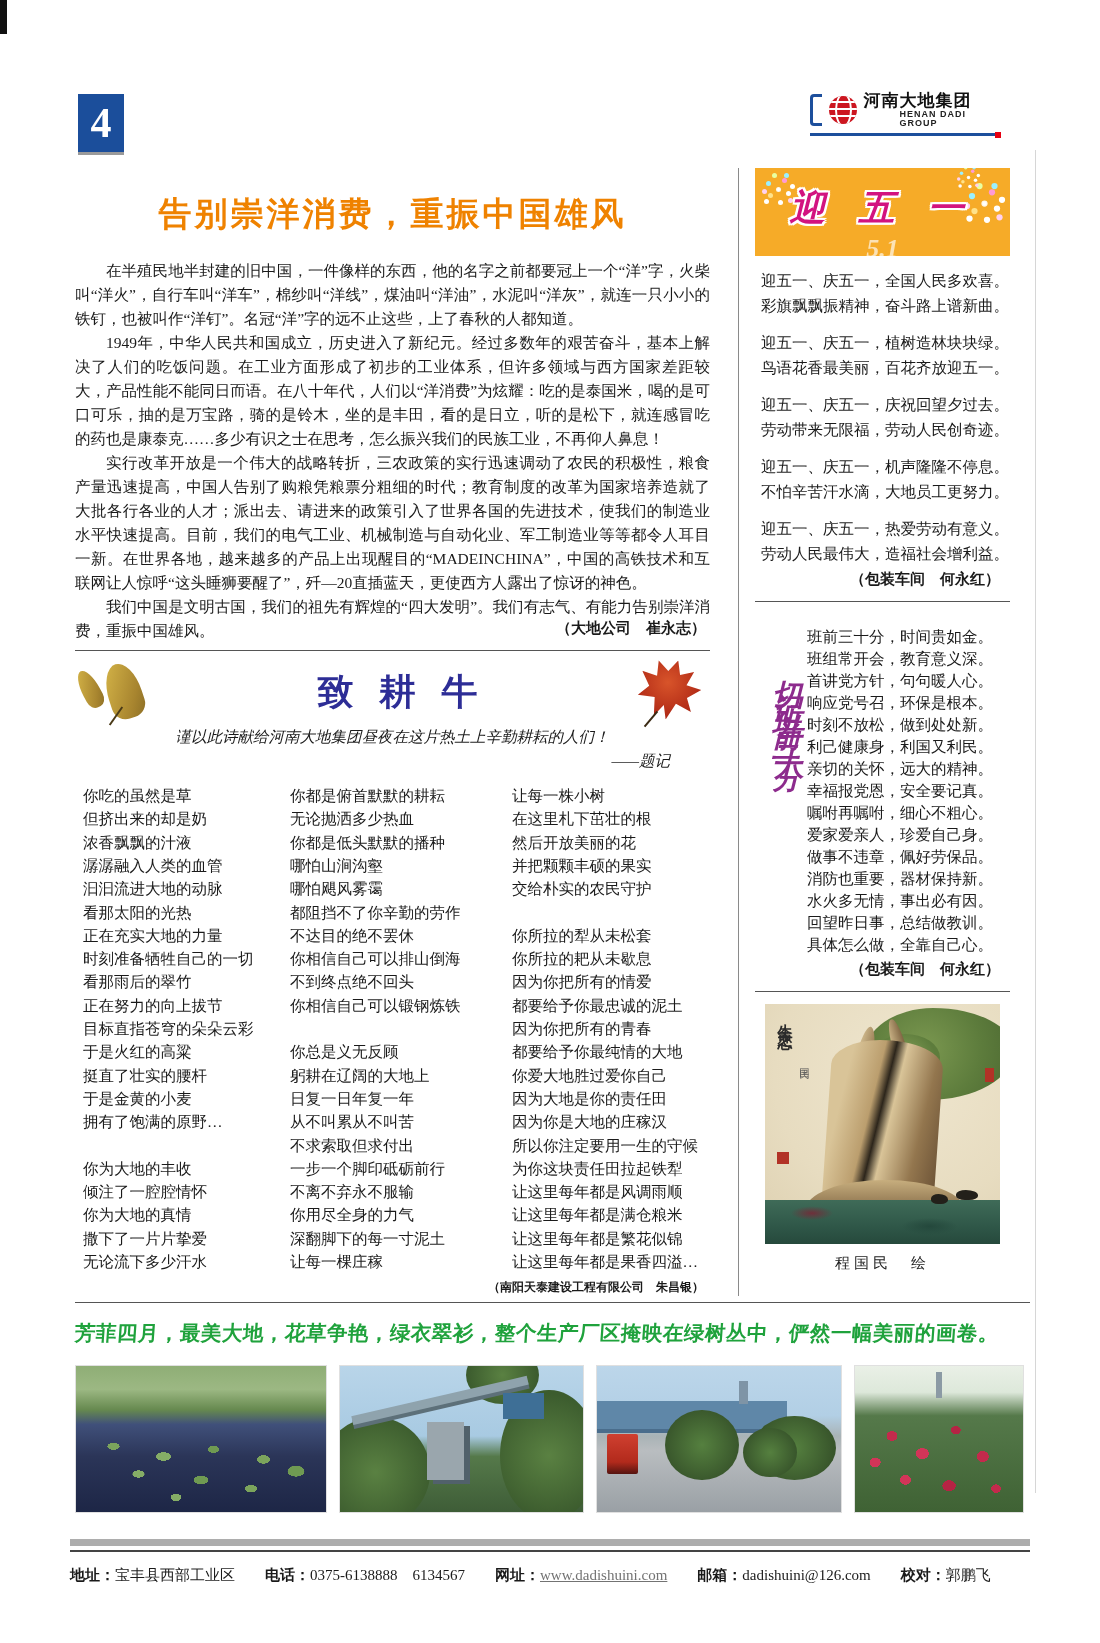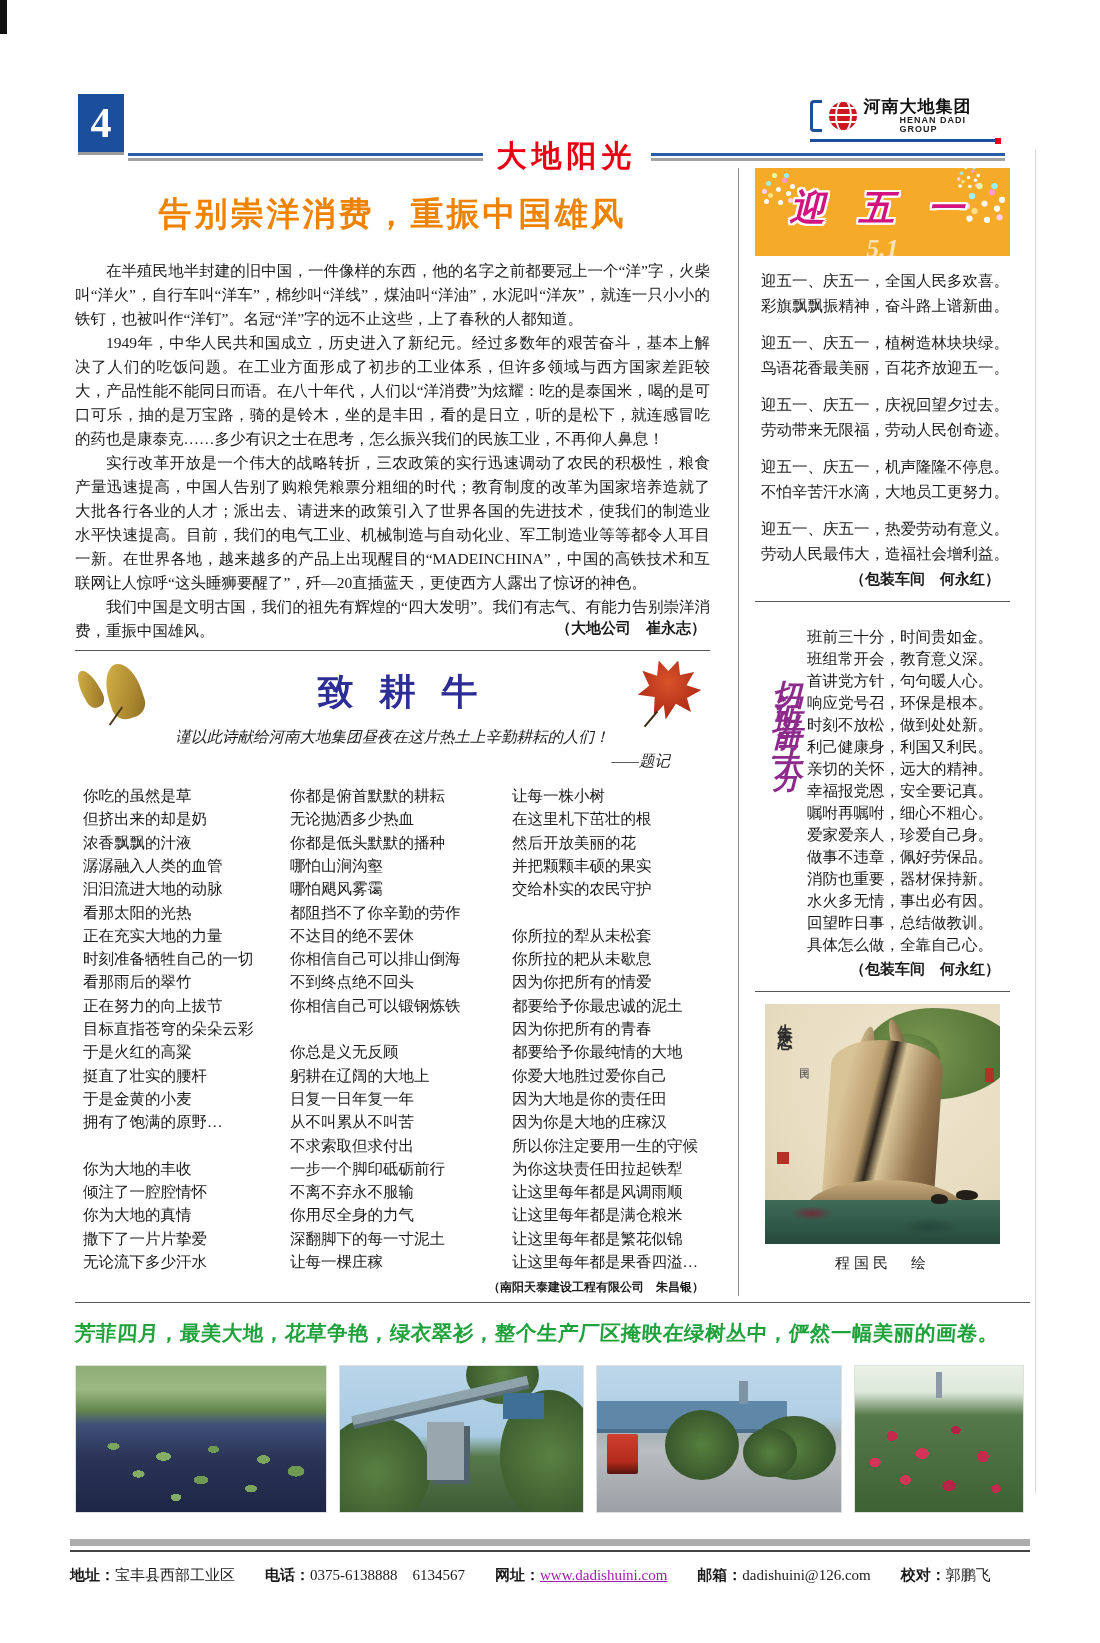--- a/index.html
+++ b/index.html
@@ -7,21 +7,21 @@
         font-family:"Liberation Serif", serif;color:#1a1a1a;}
   
   .corner-mark{position:absolute;left:0;top:0;width:7px;height:34px;background:#111;}
   .page-edge{position:absolute;right:64px;top:150px;bottom:150px;width:1px;background:#d6d6d6;}
   .pagenum-box{position:absolute;left:78px;top:94px;width:46px;height:58px;background:#1b4e9b;
                border-bottom:3px solid #9a9a9a;display:flex;align-items:center;justify-content:center;}
   .pagenum-box span{color:#fff;font-size:42px;font-weight:bold;font-family:"Liberation Serif",serif;}
   .mast{position:absolute;left:128px;right:95px;top:136px;display:flex;align-items:center;gap:14px;}
   .mast-rule{flex:1;height:8px;box-sizing:border-box;border-top:3px solid #2a5caa;border-bottom:3px solid #a3a3a3;}
   .mast-title{font-family:"Liberation Sans",sans-serif;font-weight:bold;font-size:30px;color:#e60012;letter-spacing:5px;white-space:nowrap;}
-  .logo{position:absolute;right:100px;top:98px;width:190px;}
+  .logo{position:absolute;right:100px;top:92px;width:190px;}
   .logo-row{display:flex;align-items:center;gap:7px;}
   .logo-frame{width:9px;height:26px;border:3px solid #1d4f9c;border-right:none;border-radius:4px 0 0 4px;}
   .globe{width:28px;height:28px;border-radius:50%;background:#cc1620;position:relative;overflow:hidden;flex:none;}
   .globe::before{content:"";position:absolute;left:0;right:0;top:12px;height:2px;background:#fff;box-shadow:0 7px 0 #fff,0 -7px 0 #fff;}
   .globe::after{content:"";position:absolute;left:50%;top:-3px;bottom:-3px;width:13px;margin-left:-8px;border:2px solid #fff;border-radius:50%;}
   .logo-text{line-height:1.05;}
   .logo-cn{font-family:"Liberation Sans",sans-serif;font-weight:bold;font-size:17px;color:#111;letter-spacing:1px;white-space:nowrap;}
   .logo-en{font-family:"Liberation Sans",sans-serif;font-weight:bold;font-size:9px;color:#222;letter-spacing:1px;padding-left:36px;}
   .logo-underline{margin-top:4px;height:3px;background:#1d4f9c;position:relative;}
   .logo-underline::after{content:"";position:absolute;right:-1px;bottom:-2px;width:6px;height:6px;background:#e60012;}
@@ -161,37 +161,32 @@
       radial-gradient(8px 7px at 84% 84%, #c32a4c 60%, transparent 61%),
       radial-gradient(9px 8px at 12% 66%, #d23558 60%, transparent 61%),
       linear-gradient(180deg,#eaf0e7 0%,#dde8da 18%,#55794a 34%,#3f6234 100%);}
   .ph4 .stack{position:absolute;left:48%;top:4%;width:4%;height:18%;background:#8b9aa4;}
   
   .footer{margin:26px 70px 0;}
   .footer-bar{height:7px;background:#adadad;}
   .footer-line{border:none;border-top:2px solid #444;margin:4px 0 0;}
   .footer-text{display:flex;gap:30px;padding-top:14px;font-size:15px;white-space:nowrap;}
   .footer-text .lbl{font-weight:bold;font-family:"Liberation Sans",sans-serif;}
-  .weblink{color:#a21caf;text-decoration:underline;}
+  .weblink{color:#737373;text-decoration:underline;}
 </style>
 </head>
 <body>
 
 <div class="page">
 
   <div class="corner-mark"></div>
   <div class="page-edge"></div>
 
   <div class="pagenum-box">
     <span>4</span>
-  </div>
-  <div class="mast">
-    <div class="mast-rule"></div>
-    <div class="mast-title">大地阳光</div>
-    <div class="mast-rule"></div>
   </div>
   <div class="logo">
     <div class="logo-row">
       <div class="logo-frame"></div>
       <div class="globe"></div>
       <div class="logo-text">
         <div class="logo-cn">河南大地集团</div>
         <div class="logo-en">HENAN DADI GROUP</div>
       </div>
     </div>

